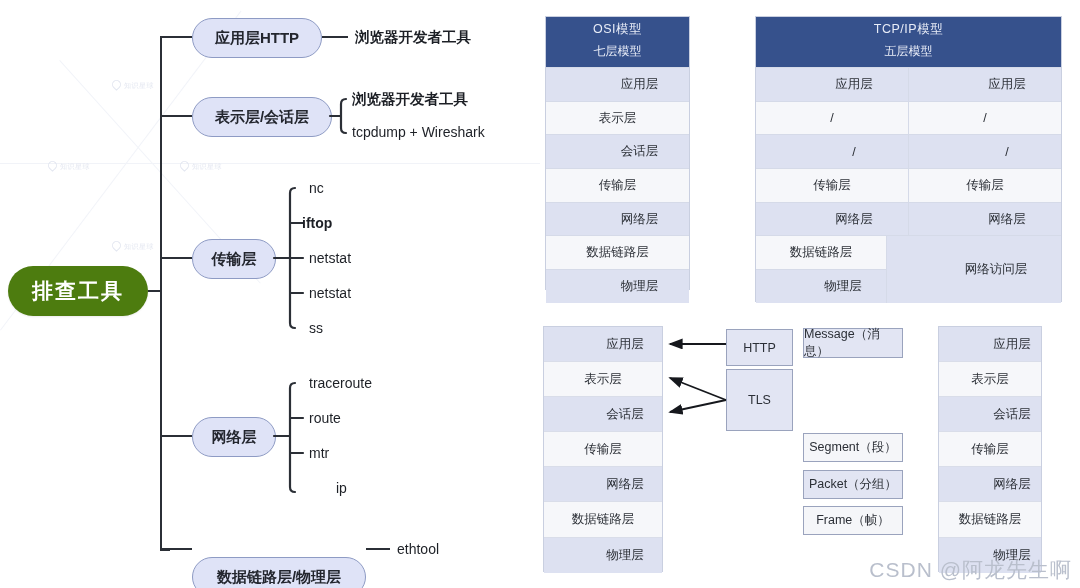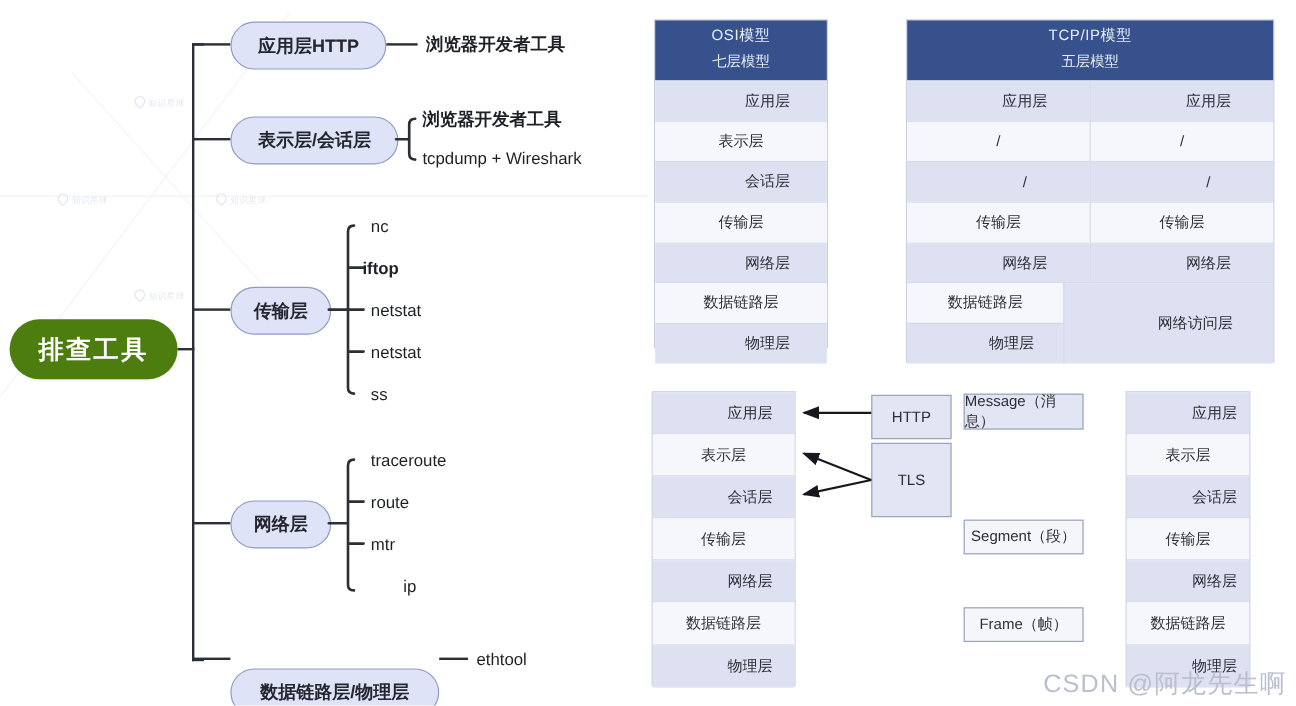--- a/index.html
+++ b/index.html
@@ -275,20 +275,23 @@
 
     <line x1="726" y1="400" x2="670" y2="412" stroke="#16181d" stroke-width="1.8" marker-end="url(#ah)"></line>
   </svg>
 
   <div class="pbox light" style="left:803px;top:433px;width:100px;height:29px;">
     <span>Segment（段）</span>
   </div>
   <div class="pbox" style="left:803px;top:328px;width:100px;height:30px;">
     <span>Message（消息）</span>
   </div>
+  <div class="pbox" style="left:803px;top:470px;width:100px;height:29px;">
+    <span>Packet（分组）</span>
+  </div>
   <div class="pbox light" style="left:803px;top:506px;width:100px;height:29px;">
     <span>Frame（帧）</span>
   </div>
 
   <div class="stack" style="left:938px;top:326px;width:104px;height:246px;">
     <div class="srow r-a" style="height:35.1px;">应用层</div>
     <div class="srow r-b" style="height:35.1px;">表示层</div>
     <div class="srow r-a" style="height:35.1px;">会话层</div>
     <div class="srow r-b" style="height:35.1px;">传输层</div>
     <div class="srow r-a" style="height:35.1px;">网络层</div>

